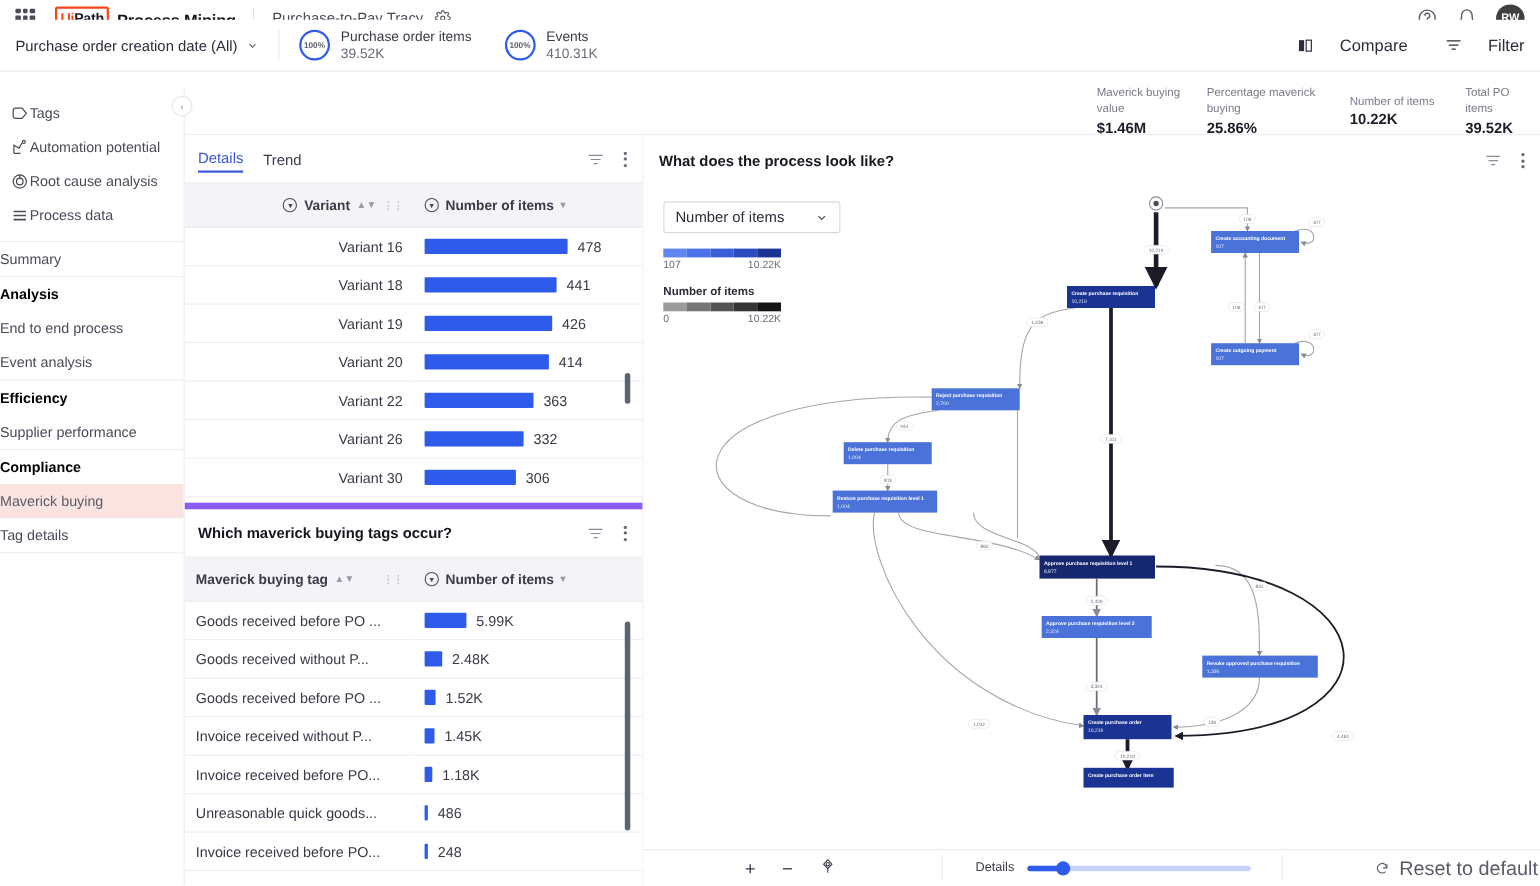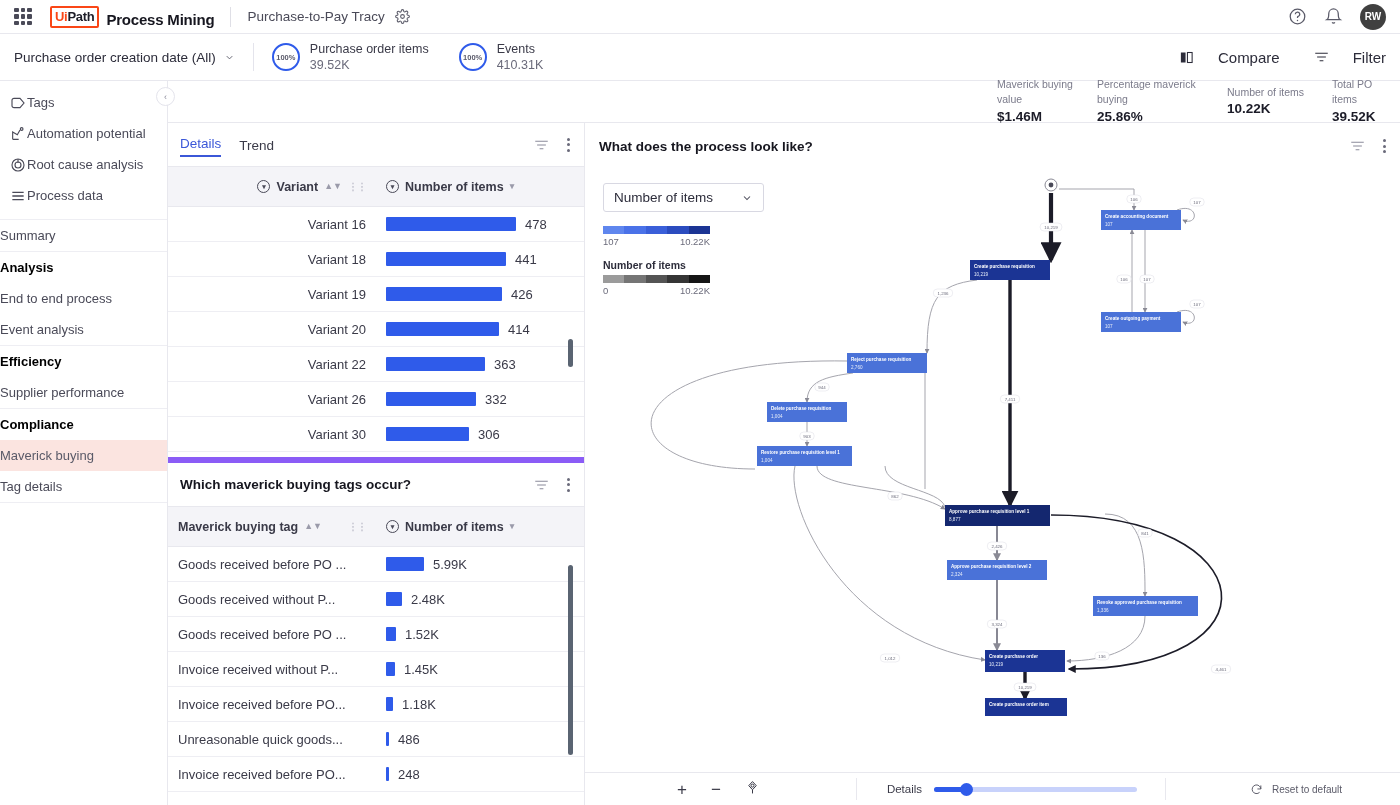--- a/index.html
+++ b/index.html
@@ -37,21 +37,21 @@
   .top-right { margin-left: auto; display: flex; align-items: center; gap: 17px; }
   .ic { color: #5a5a68; display: flex; align-items: center; cursor: pointer; }
   .avatar {
     width: 26px; height: 26px; border-radius: 50%; background: #404040;
     color: #fff; font-size: 10px; font-weight: 700;
     display: flex; align-items: center; justify-content: center; cursor: pointer;
   }
 
   
   .filterbar {
-    position: absolute; top: 34px; left: 0; width: 1400px; height: 47px;
+    position: absolute; top: 18px; left: 0; width: 1400px; height: 47px;
     border-bottom: 1px solid #e8e8ee; display: flex; align-items: center;
     padding: 0 14px; background: #fff;
   }
   .datefilter { display:flex; align-items:center; gap:8px; font-size: 13.5px; color:#2c2c3a; cursor:pointer;}
   .fsep { width: 1px; height: 28px; background: #e4e4ec; margin: 0 18px; }
   .kpi-chip { display: flex; align-items: center; gap: 10px; margin-right: 30px; }
   .ring {
     width: 28px; height: 28px; border-radius: 50%;
     border: 2.5px solid #2f5bea; display: flex; align-items: center;
     justify-content: center; font-size: 7.5px; color: #5b5b6b; font-weight: 600;
@@ -168,21 +168,21 @@
   }
   .zoom-grp { display: flex; align-items: center; gap: 24px; margin-left: 92px; color: #3a3a48; }
   .zoom-btn { font-size: 17px; cursor: pointer; line-height: 1; color: #3a3a48; }
   .tb-sep { width: 1px; height: 22px; background: #e8e8ee; margin: 0 0 0 96px; }
   .details-grp { display: flex; align-items: center; gap: 12px; margin-left: 30px; }
   .details-lbl { font-size: 11.5px; color: #3a3a48; }
   .slider { position: relative; width: 203px; height: 5px; background: #c8d2fb; border-radius: 3px; }
   .slider .fill { position: absolute; left: 0; top: 0; height: 5px; width: 32px; background: #2f5bea; border-radius: 3px; }
   .slider .knob { position: absolute; left: 26px; top: -4px; width: 13px; height: 13px; border-radius: 50%; background: #2f5bea; cursor: pointer; }
   .tb-sep2 { width: 1px; height: 22px; background: #e8e8ee; margin-left: 28px; }
-  .reset { display: flex; align-items: center; gap: 9px; margin-left: 84px; font-size: 10px; color: #5a5a68; cursor: pointer; }
+  .reset { display: flex; align-items: center; gap: 9px; margin-left: 84px; font-size: 18px; color: #5a5a68; cursor: pointer; }
 </style>
 </head>
 <body>
 
 <div class="app">
 
   <div class="topbar">
     <div class="waffle">
       <i></i>
         <i></i>

